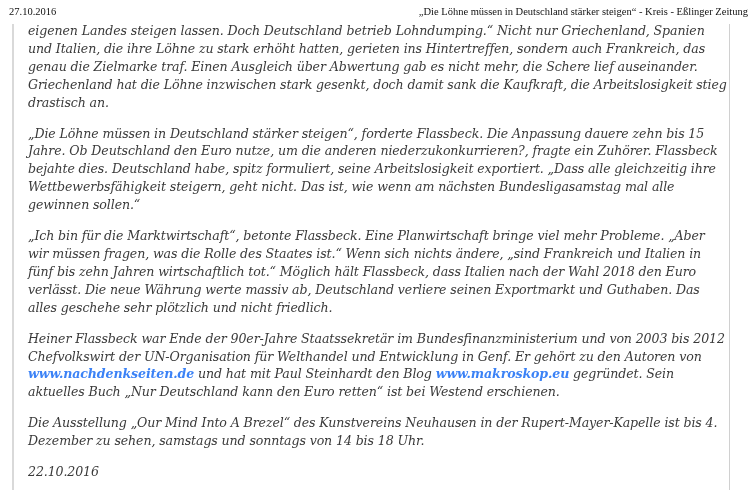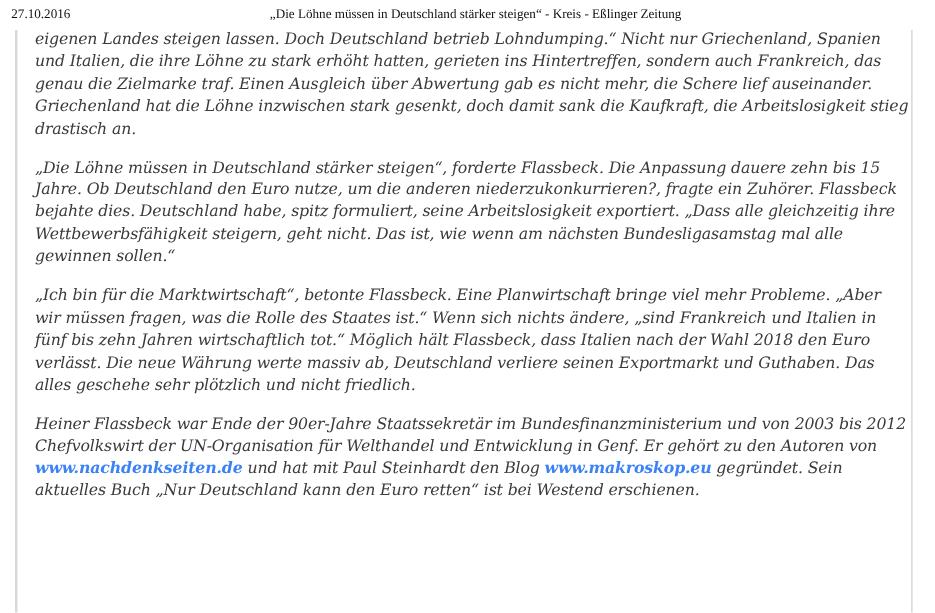--- a/index.html
+++ b/index.html
@@ -6,21 +6,21 @@
   body {
     width: 748px; height: 490px; overflow: hidden;
     background: #ffffff; position: relative;
     font-family: "DejaVu Serif", "Liberation Serif", serif;
   }
   .print-header {
     position: absolute; top: 6px; left: 9px; right: 0; height: 14px;
     font-family: "Liberation Serif", serif; font-size: 10.5px; color: #111;
   }
   .print-header .date { position: absolute; left: 0; top: 0; }
-  .print-header .title { position: absolute; left: 4px; right: 0; top: 0; text-align: center; }
+  .print-header .title { position: absolute; left: 4px; right: 0; top: 0; text-align: right; }
   .rule-left {
     position: absolute; left: 12px; top: 24px; bottom: 0; width: 2px; background: #d9d9d9;
   }
   .rule-right {
     position: absolute; left: 729px; top: 24px; bottom: 0; width: 1px; background: #d0d0d0;
   }
   .article {
     position: absolute; left: 28px; top: 22px; width: 700px;
     font-size: 12.6px; line-height: 17.9px; color: #3a3a3a; letter-spacing: -0.12px;
   }
@@ -44,13 +44,19 @@
   </p>
   <p>
     <span>„Die Löhne müssen in Deutschland stärker steigen“, forderte Flassbeck. Die Anpassung dauere zehn bis 15 Jahre. Ob Deutschland den Euro nutze, um die anderen niederzukonkurrieren?, fragte ein Zuhörer. Flassbeck bejahte dies. Deutschland habe, spitz formuliert, seine Arbeitslosigkeit exportiert. „Dass alle gleichzeitig ihre Wettbewerbsfähigkeit steigern, geht nicht. Das ist, wie wenn am nächsten Bundesligasamstag mal alle gewinnen sollen.“</span>
   </p>
   <p>
     <span>„Ich bin für die Marktwirtschaft“, betonte Flassbeck. Eine Planwirtschaft bringe viel mehr Probleme. „Aber wir müssen fragen, was die Rolle des Staates ist.“ Wenn sich nichts ändere, „sind Frankreich und Italien in fünf bis zehn Jahren wirtschaftlich tot.“ Möglich hält Flassbeck, dass Italien nach der Wahl 2018 den Euro verlässt. Die neue Währung werte massiv ab, Deutschland verliere seinen Exportmarkt und Guthaben. Das alles geschehe sehr plötzlich und nicht friedlich.</span>
   </p>
   <p>
     <span>Heiner Flassbeck war Ende der 90er-Jahre Staatssekretär im Bundesfinanzministerium und von 2003 bis 2012 Chefvolkswirt der UN-Organisation für Welthandel und Entwicklung in Genf. Er gehört zu den Autoren von </span><strong>www.nachdenkseiten.de</strong><span> und hat mit Paul Steinhardt den Blog </span><strong>www.makroskop.eu</strong><span> gegründet. Sein aktuelles Buch „Nur Deutschland kann den Euro retten“ ist bei Westend erschienen.</span>
   </p>
+  <p>
+    <span>Die Ausstellung „Our Mind Into A Brezel“ des Kunstvereins Neuhausen in der Rupert-Mayer-Kapelle ist bis 4. Dezember zu sehen, samstags und sonntags von 14 bis 18 Uhr.</span>
+  </p>
+  <p>
+    <span>22.10.2016</span>
+  </p>
 </div>
 
 </body></html>

